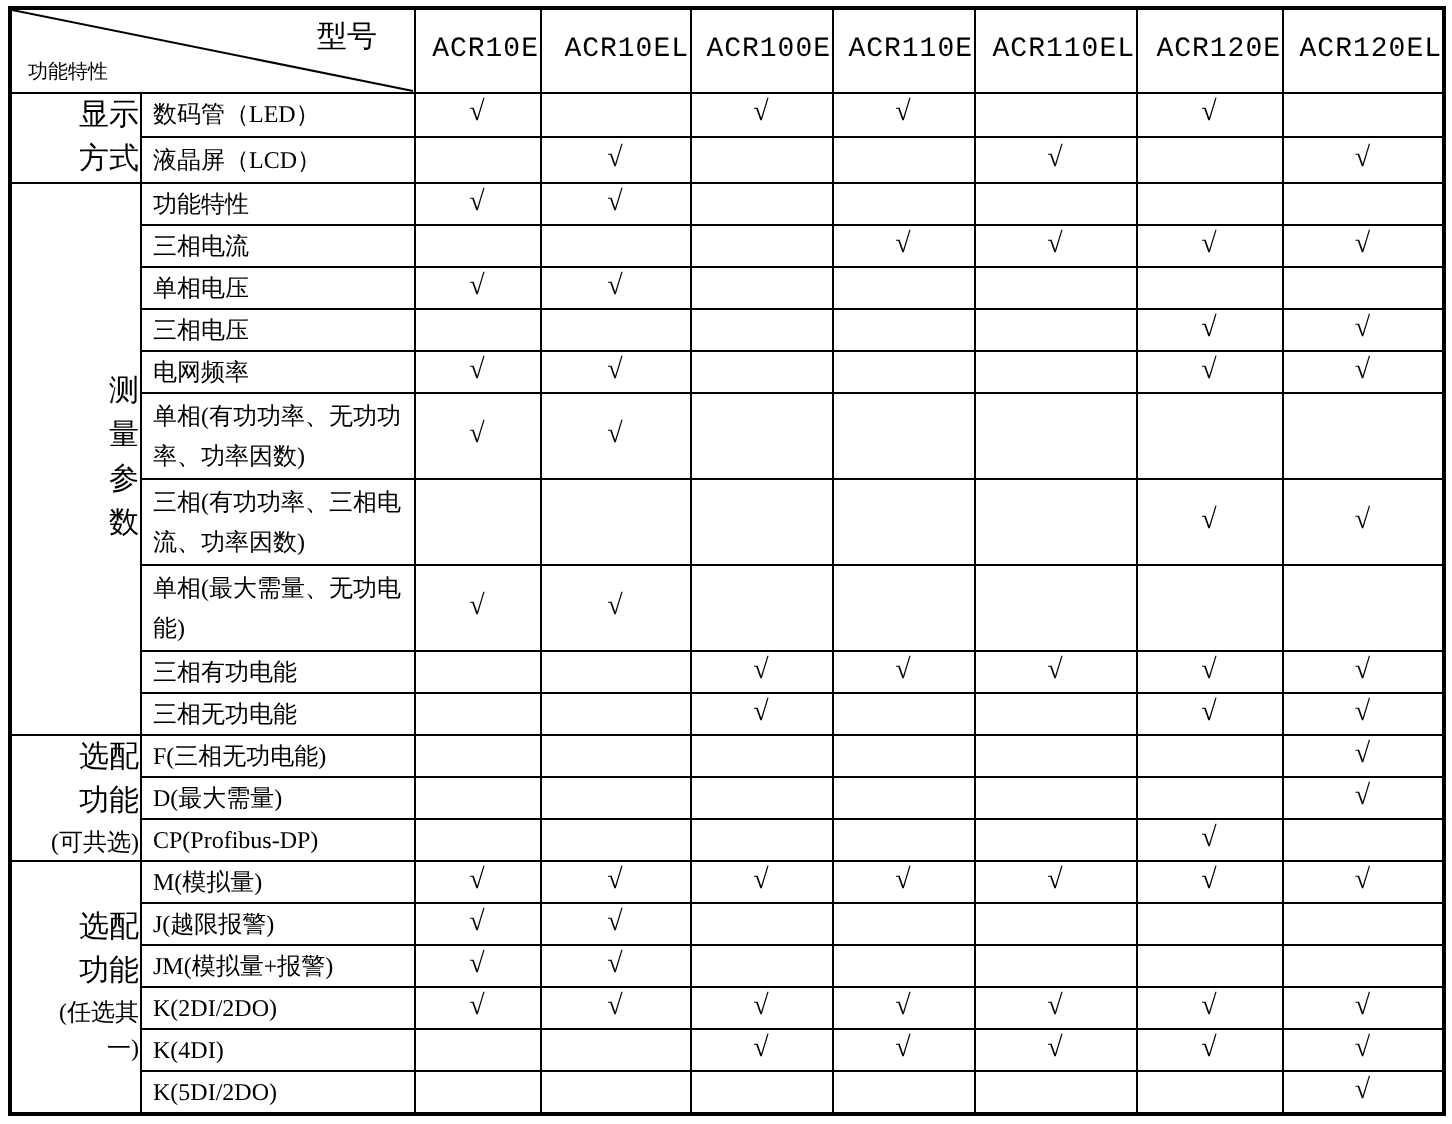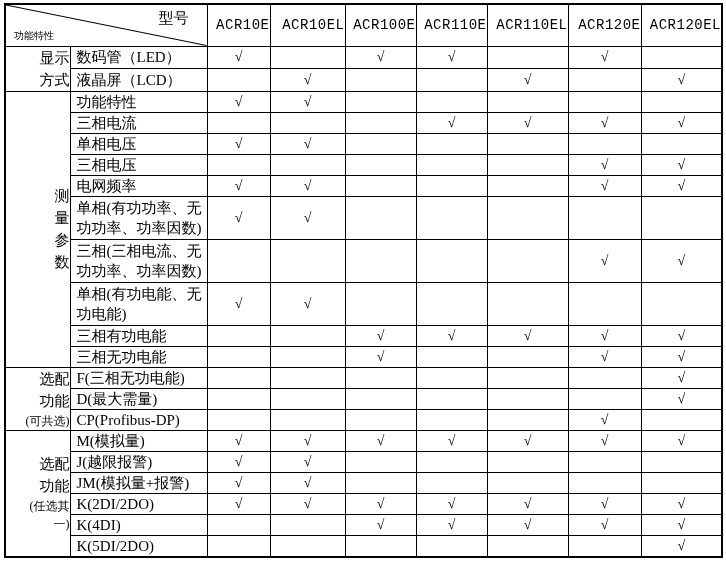--- a/index.html
+++ b/index.html
@@ -57,21 +57,21 @@
   .row-single { height: 21px; }
   .row-double { height: 43px; }
   .section-th {
     text-align: right;
     vertical-align: middle;
     font-size: 15px;
   }
   .section-th div { line-height: 22px; }
   .section-th .paren-line { font-size: 12px; line-height: 18px; }
   .feature-td {
-    font-size: 15px;
+    font-size: 12px;
     line-height: 20px;
     text-align: left;
     padding: 0 4px 0 6px;
     vertical-align: middle;
   }
   .check-td {
     text-align: center;
     vertical-align: middle;
     font-size: 14px;
   }
@@ -195,31 +195,31 @@
           <td class="feature-td">单相(有功功率、无功功率、功率因数)</td>
           <td class="check-td"><span>√</span></td>
           <td class="check-td"><span>√</span></td>
           <td class="check-td"></td>
           <td class="check-td"></td>
           <td class="check-td"></td>
           <td class="check-td"></td>
           <td class="check-td"></td>
         </tr>
         <tr class="row-double">
-          <td class="feature-td">三相(三相电流、无功功率、功率因数)</td>
+          <td class="feature-td">三相(有功功率、三相电流、功率因数)</td>
           <td class="check-td"></td>
           <td class="check-td"></td>
           <td class="check-td"></td>
           <td class="check-td"></td>
           <td class="check-td"></td>
           <td class="check-td"><span>√</span></td>
           <td class="check-td"><span>√</span></td>
         </tr>
         <tr class="row-double">
-          <td class="feature-td">单相(有功电能、无功电能)</td>
+          <td class="feature-td">单相(最大需量、无功电能)</td>
           <td class="check-td"><span>√</span></td>
           <td class="check-td"><span>√</span></td>
           <td class="check-td"></td>
           <td class="check-td"></td>
           <td class="check-td"></td>
           <td class="check-td"></td>
           <td class="check-td"></td>
         </tr>
         <tr class="row-single">
           <td class="feature-td">三相有功电能</td>

